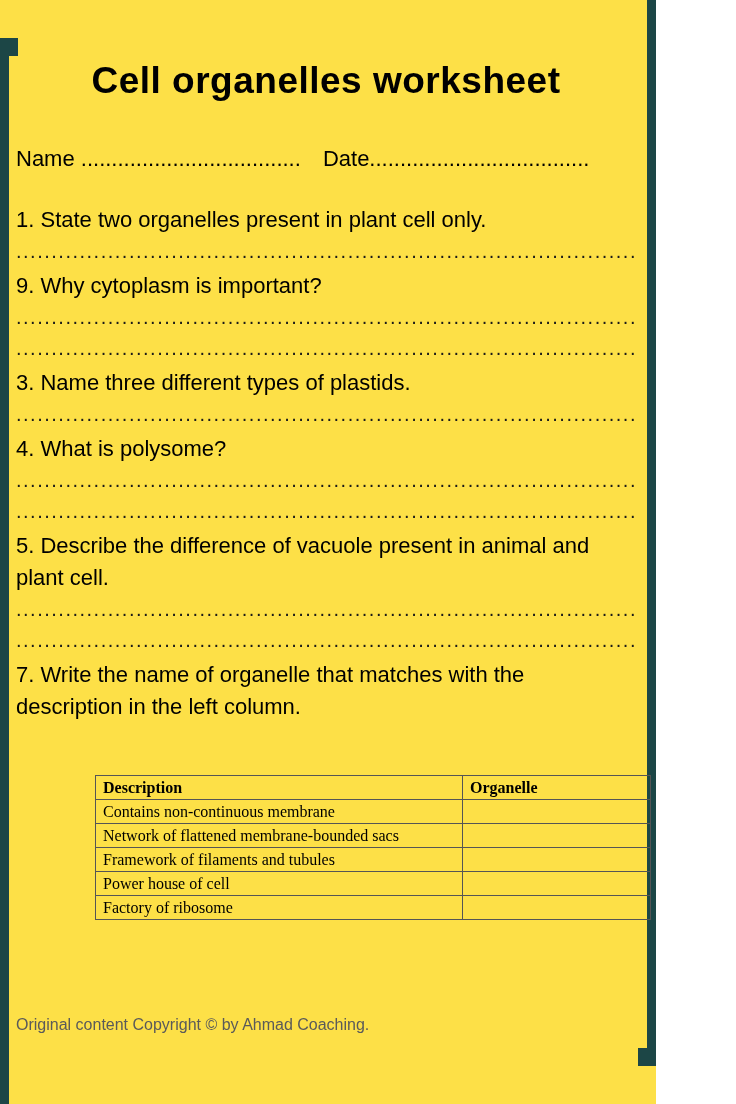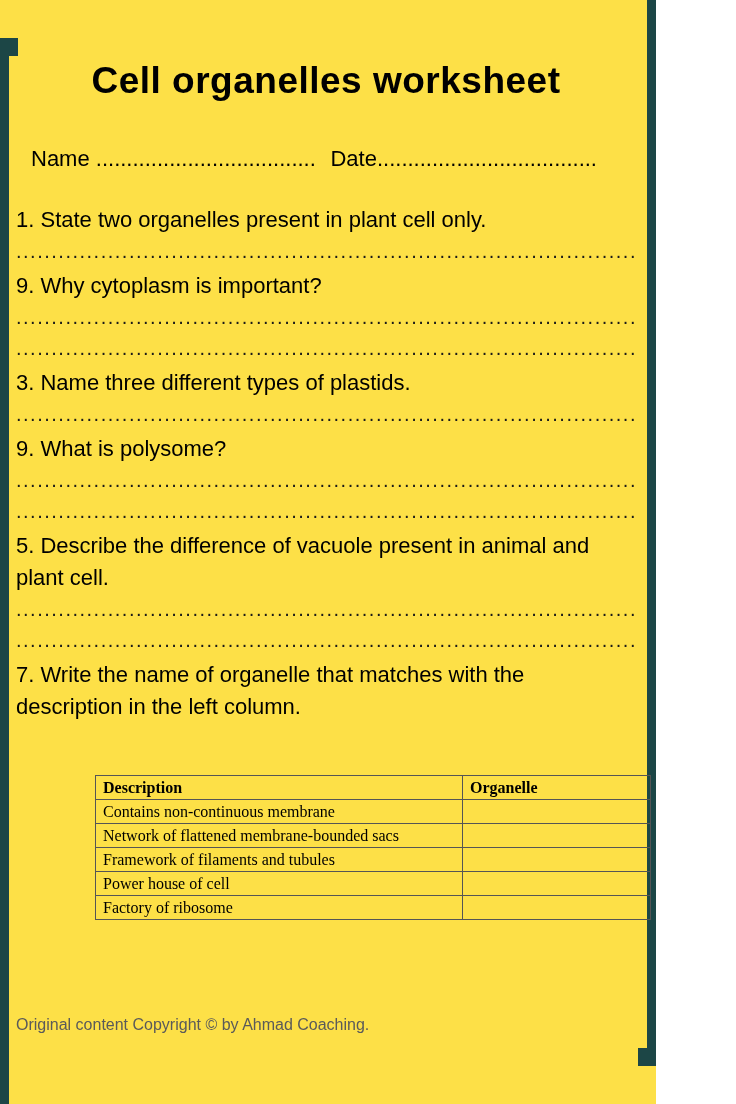--- a/index.html
+++ b/index.html
@@ -31,21 +31,21 @@
     margin: 0 0 44px 0;
     text-align: center;
     font-size: 37px;
     font-weight: bold;
     letter-spacing: 0.5px;
     font-family: "Liberation Sans", sans-serif;
   }
   .name-date {
     display: flex;
     font-size: 22px;
-    margin: 0 0 32px 15px;
+    margin: 0 0 32px 0;
     white-space: nowrap;
     overflow: hidden;
   }
   .name-date .name-field { width: 49.5%; overflow: hidden; }
   .name-date .date-field { overflow: hidden; }
 
   .question {
     font-size: 22px;
     line-height: 32px;
     margin-top: 3px;
@@ -104,21 +104,21 @@
     </div>
 
     <div>
         <div class="question">1. State two organelles present in plant cell only.</div>
         <div class="dots">........................................................................................................................................................................................................</div>
         <div class="question">9. Why cytoplasm is important?</div>
         <div class="dots">........................................................................................................................................................................................................</div>
         <div class="dots">........................................................................................................................................................................................................</div>
         <div class="question">3. Name three different types of plastids.</div>
         <div class="dots">........................................................................................................................................................................................................</div>
-        <div class="question">9. What is polysome?</div>
+        <div class="question">4. What is polysome?</div>
         <div class="dots">........................................................................................................................................................................................................</div>
         <div class="dots">........................................................................................................................................................................................................</div>
         <div class="question">5. Describe the difference of vacuole present in animal and plant cell.</div>
         <div class="dots">........................................................................................................................................................................................................</div>
         <div class="dots">........................................................................................................................................................................................................</div>
         <div class="question">7. Write the name of organelle that matches with the description in the left column.</div>
       </div>
 
     <table class="match-table">
       <thead>

